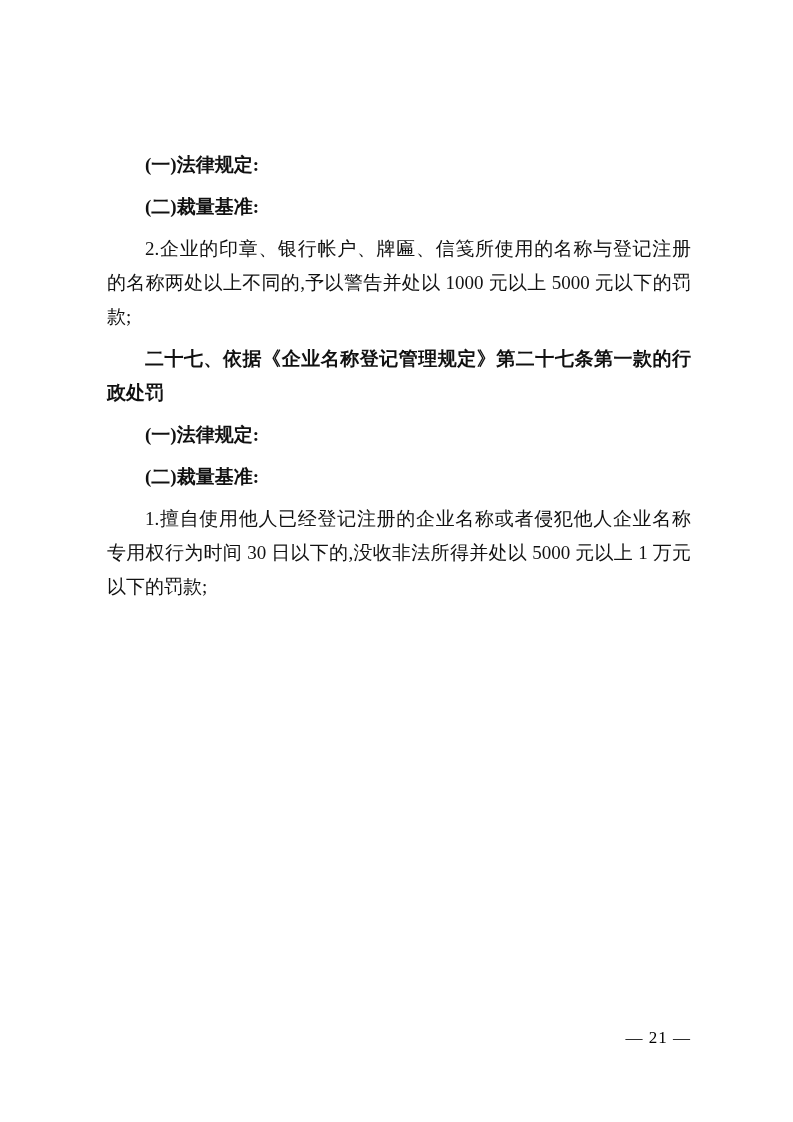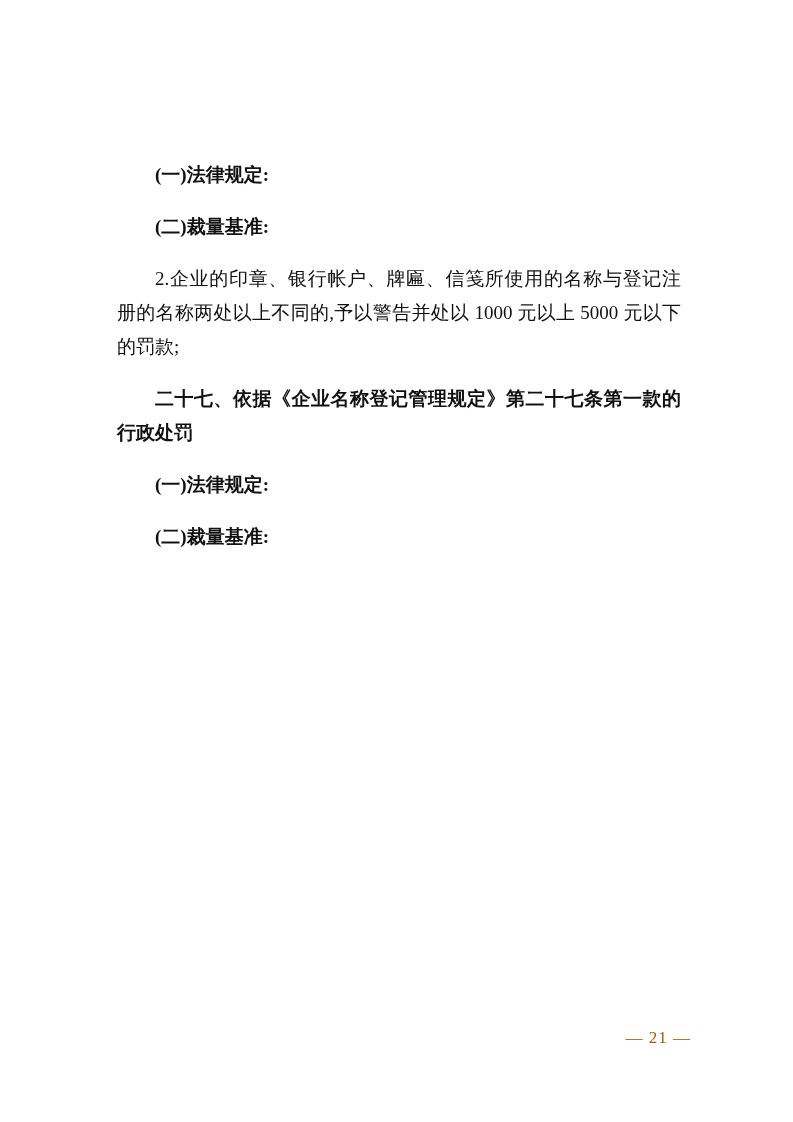--- a/index.html
+++ b/index.html
@@ -21,32 +21,32 @@
     left: 99px;
     top: 140px;
     width: 600px;
     font-size: 19px;
     line-height: 34px;
     text-align: justify;
     text-justify: inter-ideograph;
     word-break: break-all;
   }
   .para {
-    margin: 18px;
+    margin: 8px;
     text-indent: 2em;
   }
   .bold {
     font-weight: bold;
   }
   .footer {
     position: absolute;
     right: 102px;
     top: 1028px;
     font-size: 17px;
-    color: #a16207;
+    color: #000000;
     letter-spacing: 1px;
   }
 </style>
 </head>
 <body>
 
 <div class="page">
   <div class="content">
 
     <p class="para"><span class="bold">(一)法律规定:</span></p>
@@ -59,17 +59,18 @@
     <p class="para"><span>2.企业的印章、银行帐户、牌匾、信笺所使用的名称与登记注册的名称两处以上不同的,予以警告并处以 1000 元以上 5000 元以下的罚款;</span></p>
 
 
     <p class="para"><span class="bold">二十七、依据《企业名称登记管理规定》第二十七条第一款的行政处罚</span></p>
 
     <p class="para"><span class="bold">(一)法律规定:</span></p>
 
 
     <p class="para"><span class="bold">(二)裁量基准:</span></p>
 
+    <p class="para"><span>1.擅自使用他人已经登记注册的企业名称或者侵犯他人企业名称专用权行为时间 30 日以下的,没收非法所得并处以 5000 元以上 1 万元以下的罚款;</span></p>
 
   </div>
 
   <div class="footer">— 21 —</div>
 </div>
 
 </body></html>

